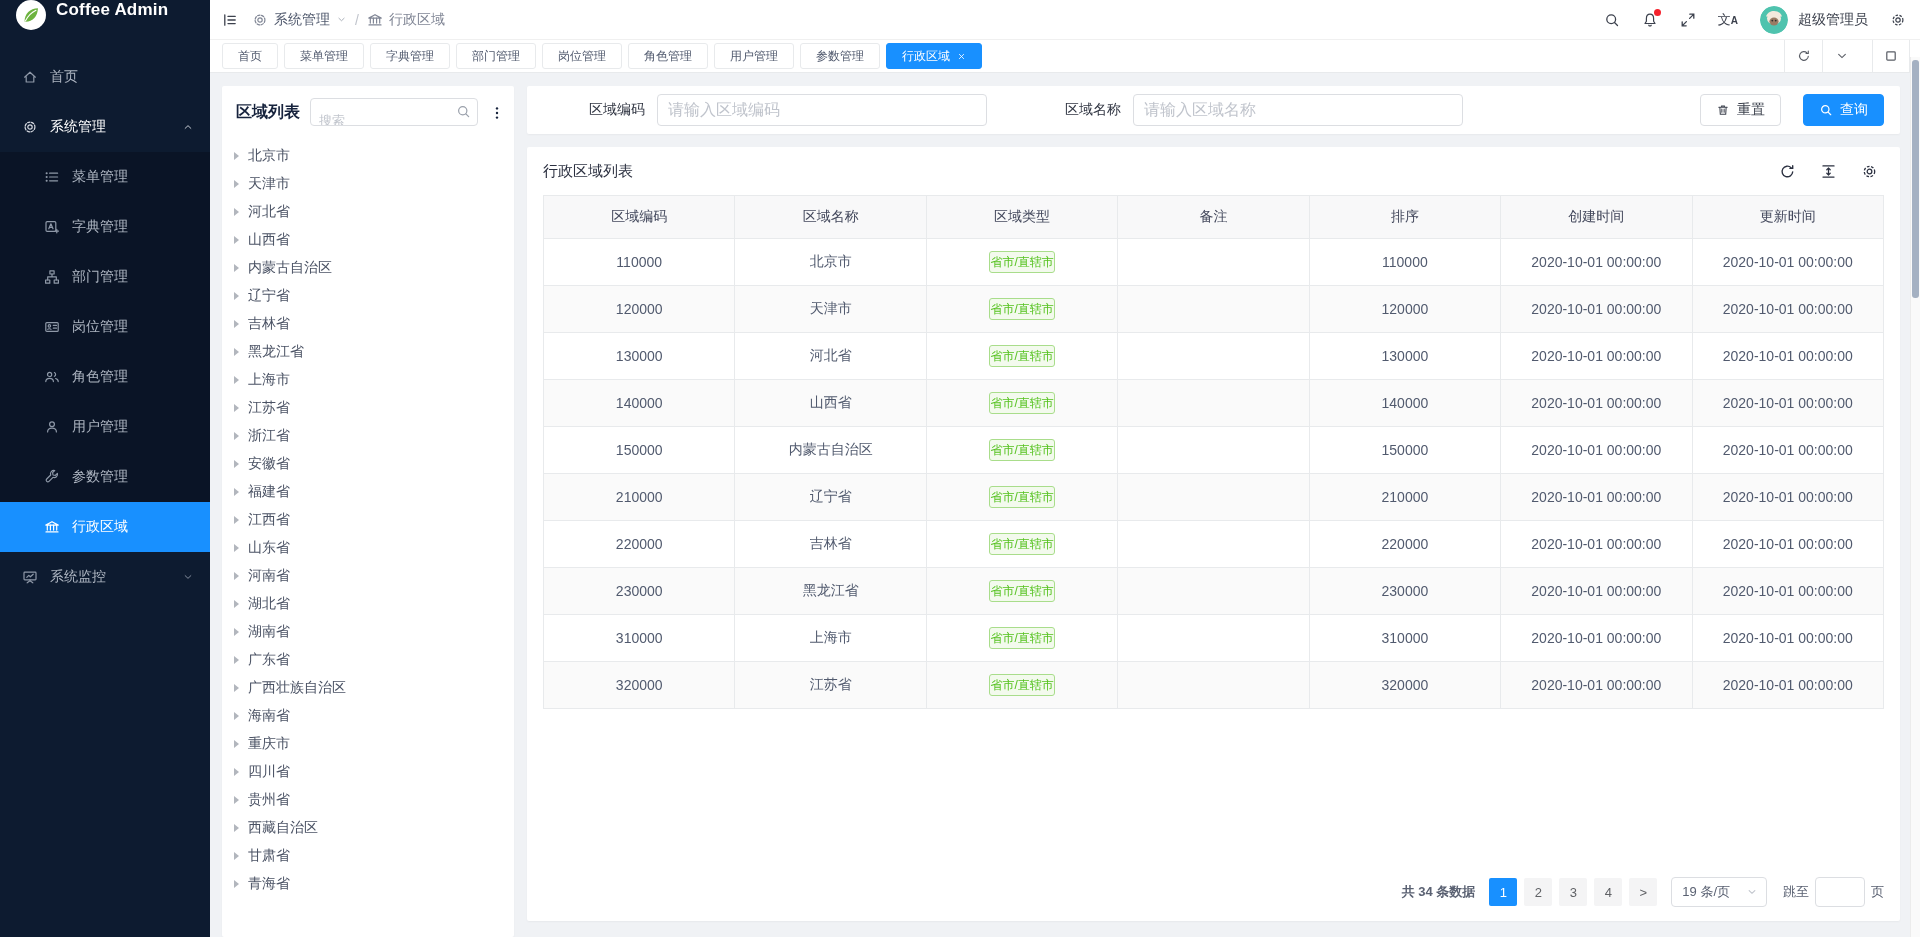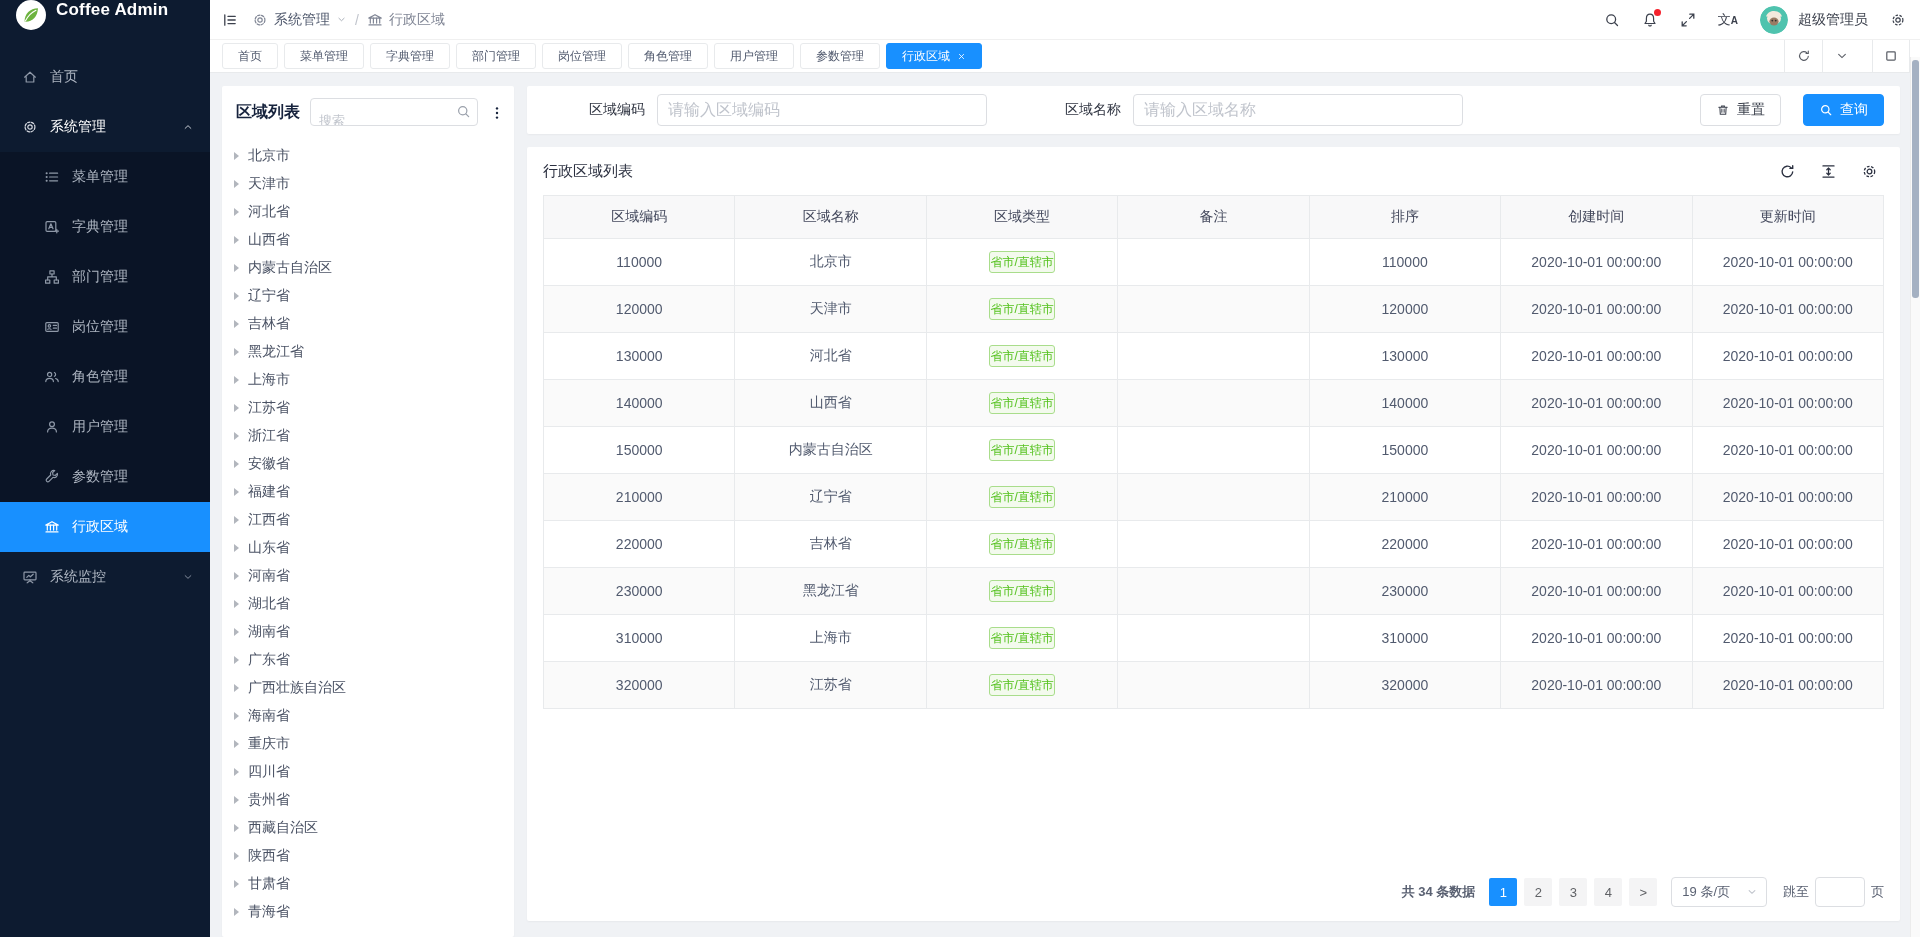--- a/index.html
+++ b/index.html
@@ -499,24 +499,20 @@
               <span class="tree-caret"></span>
               <span>四川省</span>
             </div>
             <div class="tree-item">
               <span class="tree-caret"></span>
               <span>贵州省</span>
             </div>
             <div class="tree-item">
               <span class="tree-caret"></span>
               <span>西藏自治区</span>
-            </div>
-            <div class="tree-item">
-              <span class="tree-caret"></span>
-              <span>陕西省</span>
             </div>
             <div class="tree-item">
               <span class="tree-caret"></span>
               <span>甘肃省</span>
             </div>
             <div class="tree-item">
               <span class="tree-caret"></span>
               <span>青海省</span>
             </div>
           </div>

